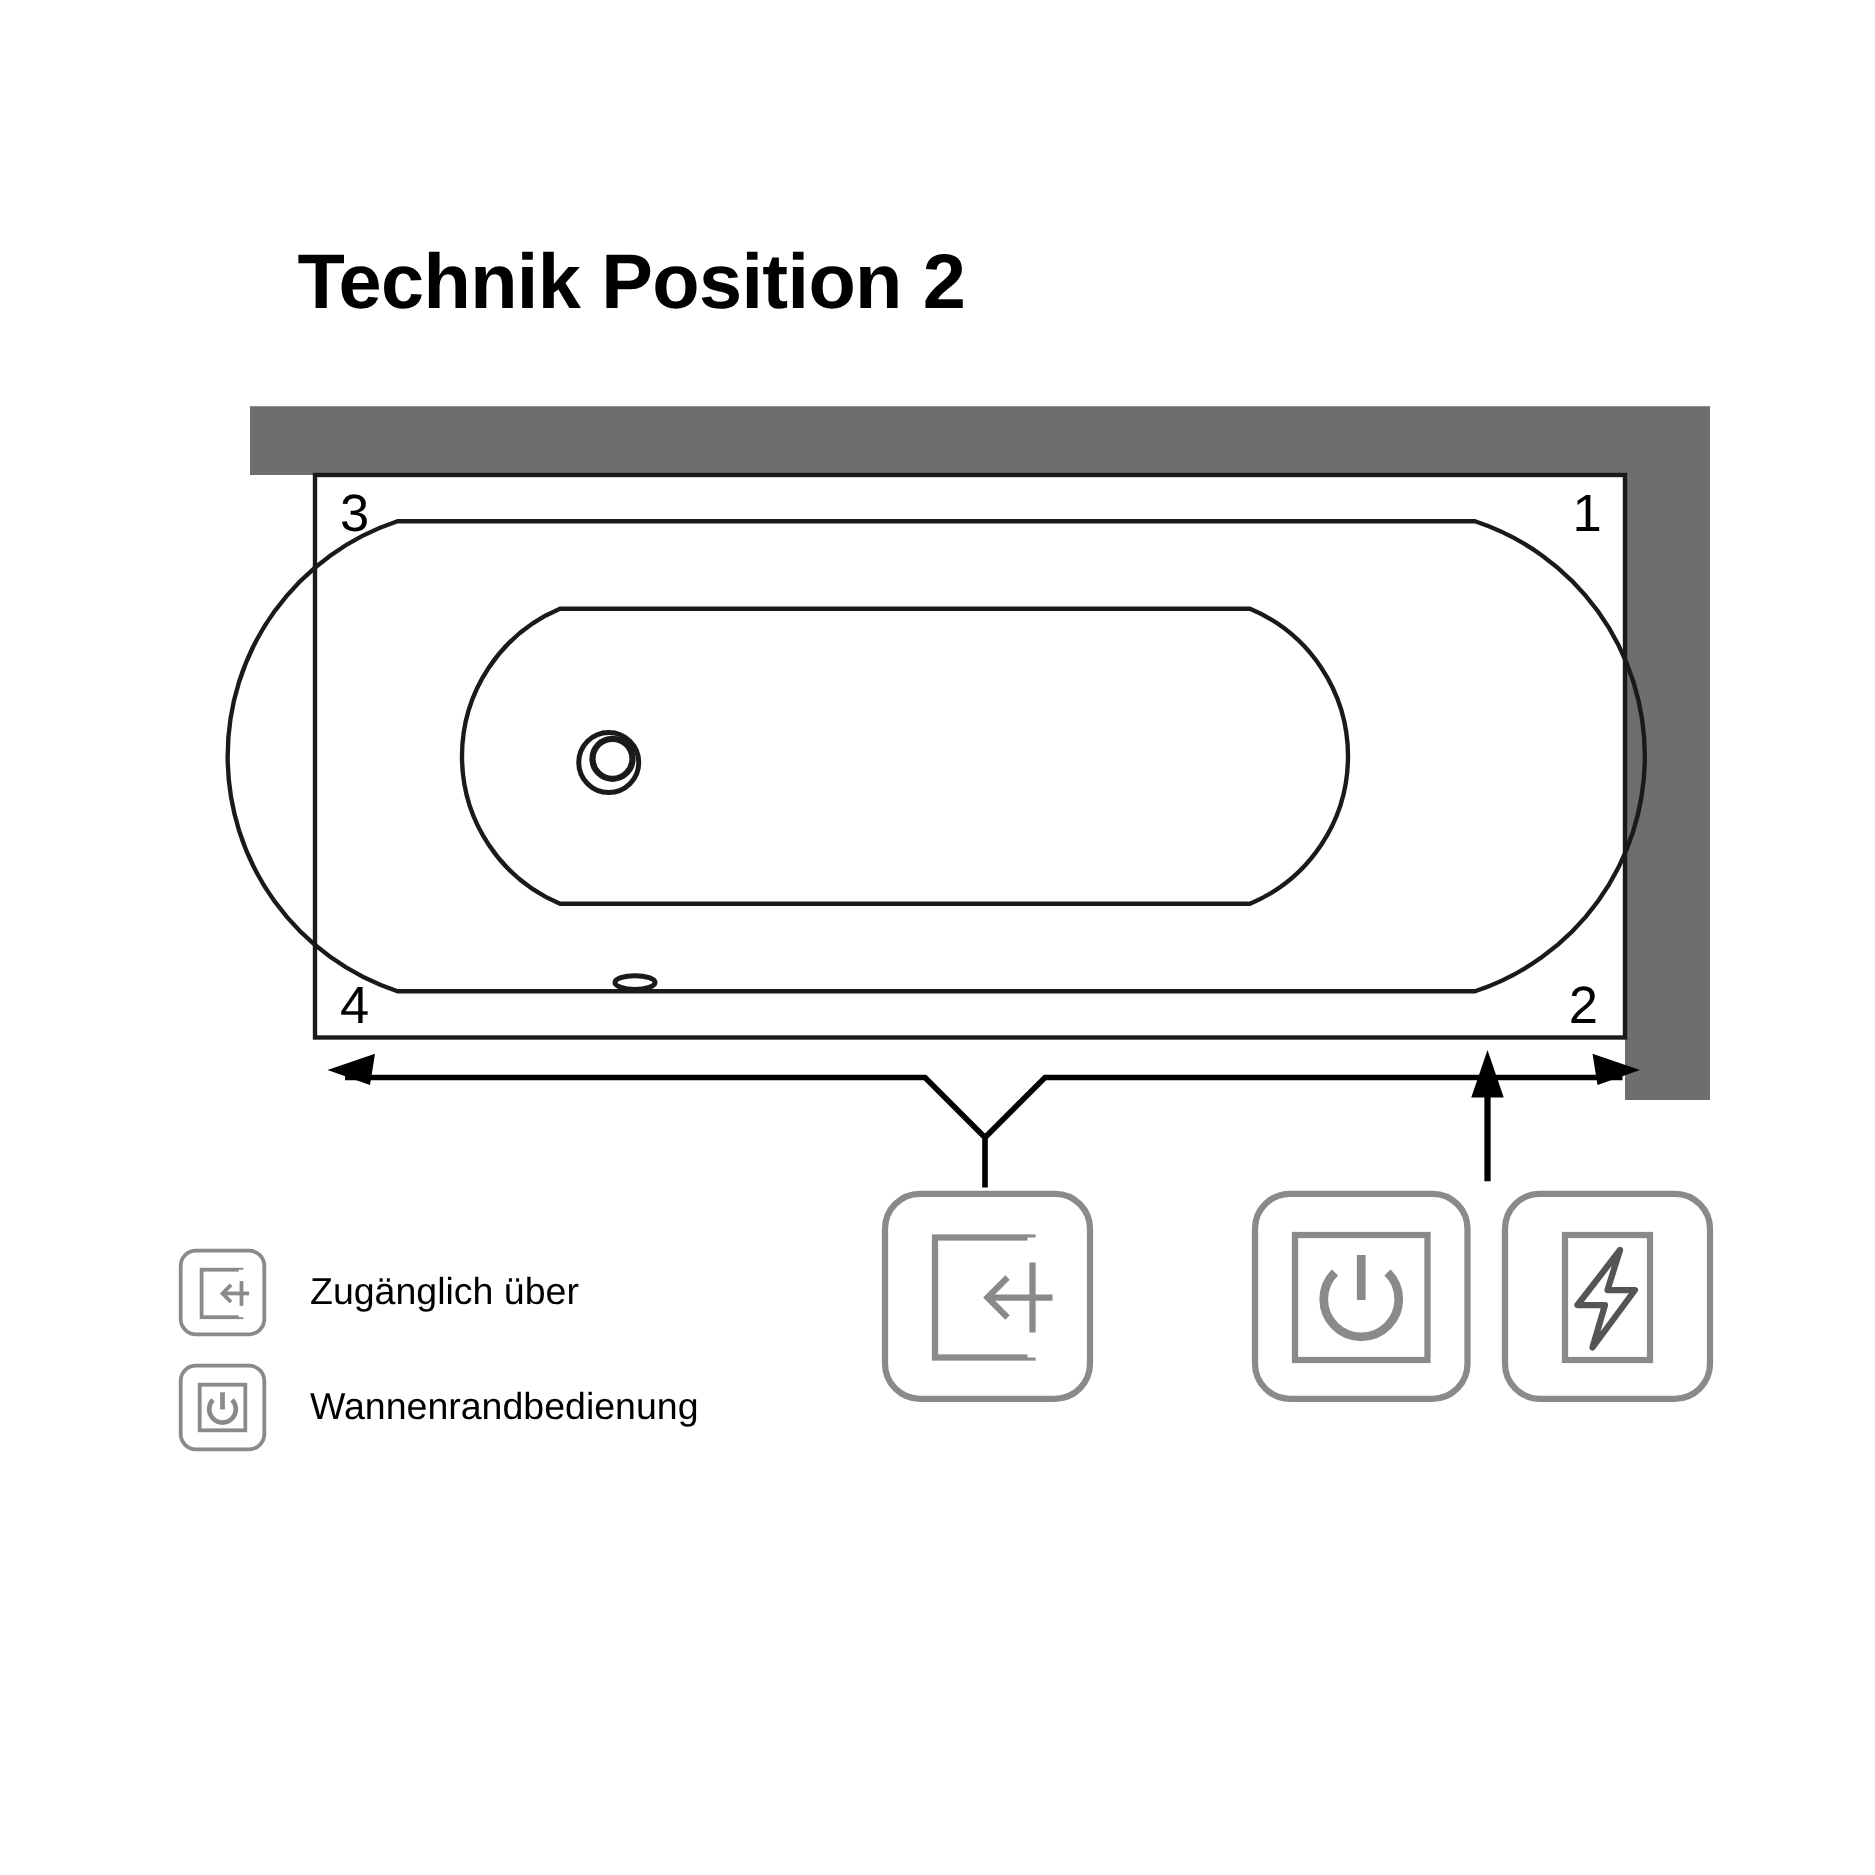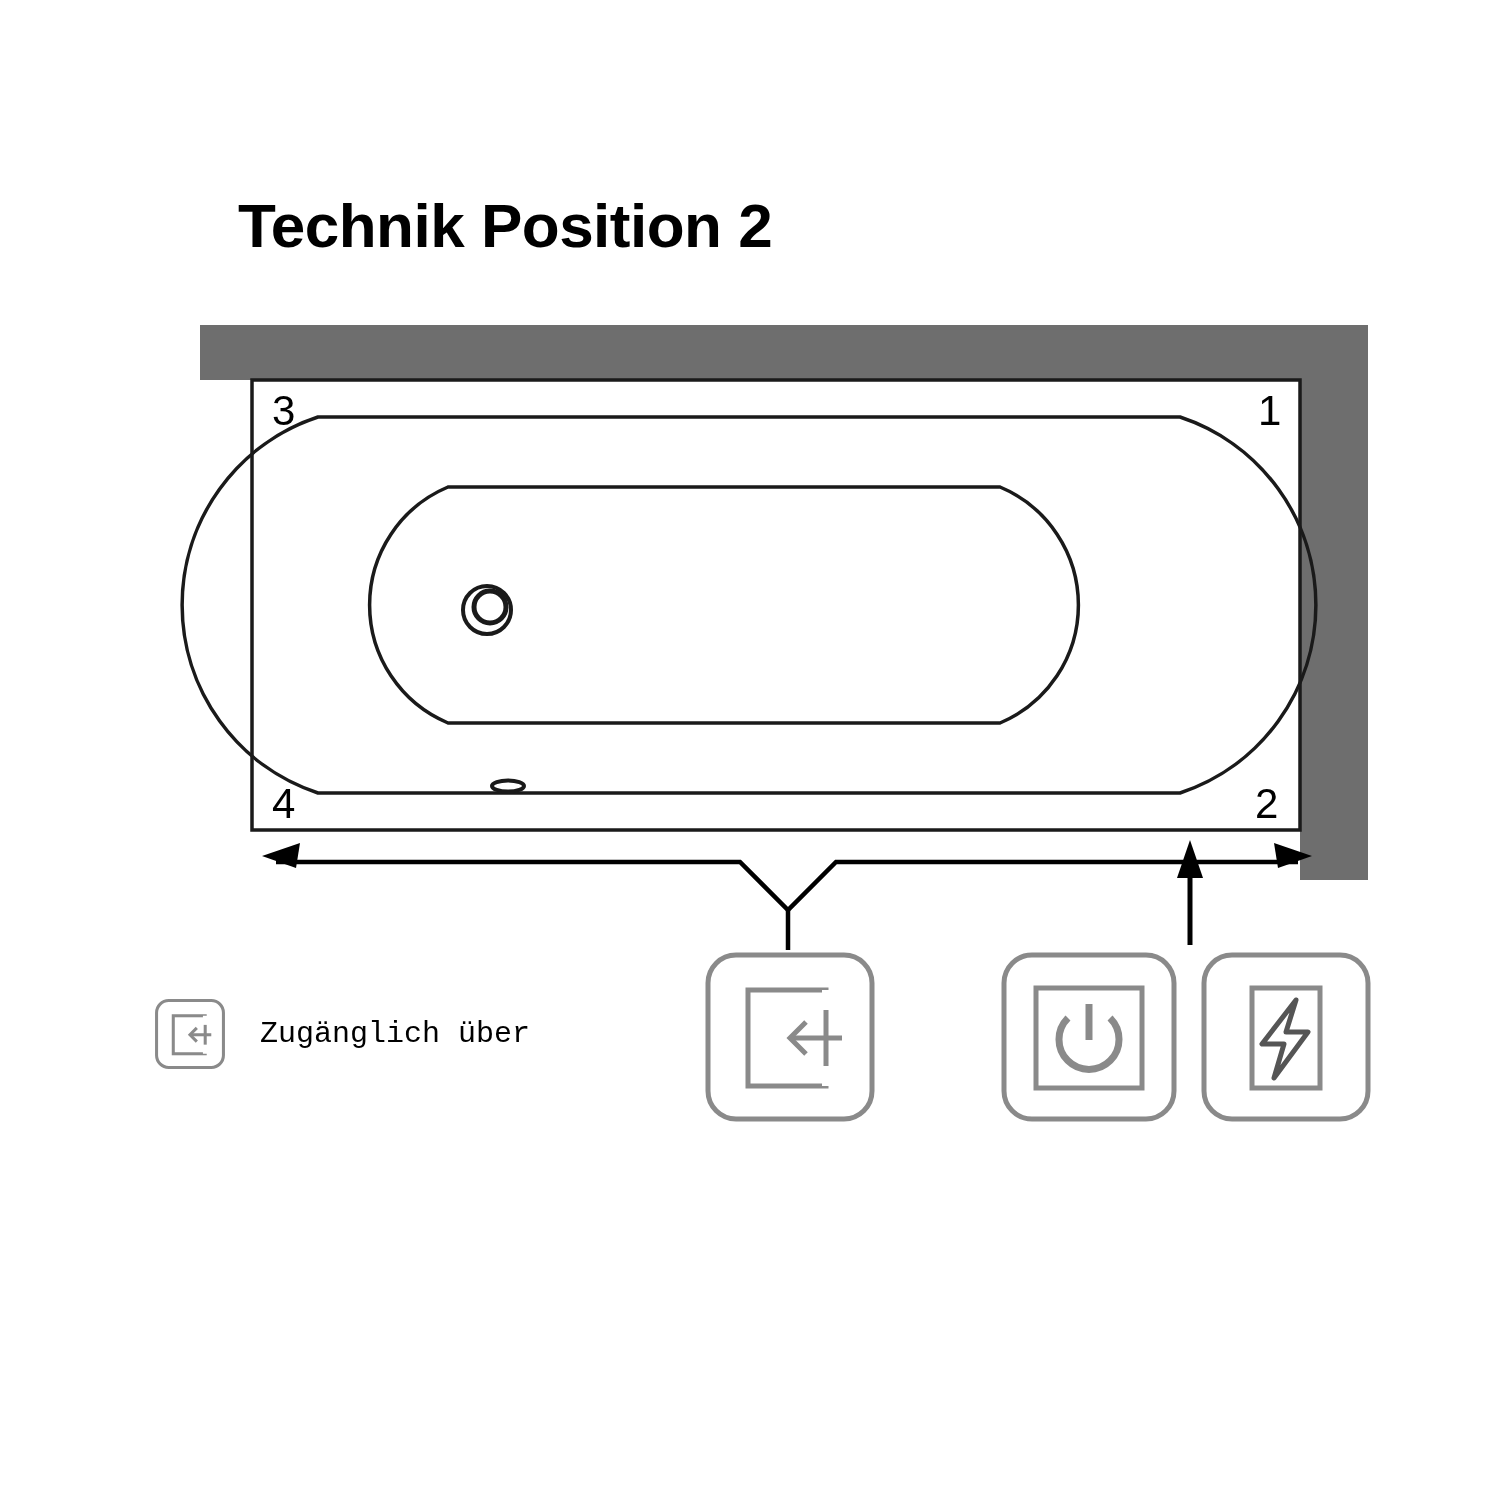--- a/index.html
+++ b/index.html
@@ -35,24 +35,23 @@
   svg.canvas {
     position: absolute;
     left: 0;
     top: 0;
     width: 1500px;
     height: 1500px;
   }
 
   .legend {
     position: absolute;
-    left: 152px;
+    left: 140px;
     top: 990px;
     width: 600px;
-    font-family: Liberation Mono, monospace;
   }
   .legend-row {
     display: flex;
     align-items: center;
     height: 88px;
     margin-bottom: 4px;
   }
   .legend-icon {
     width: 76px;
     height: 76px;
@@ -159,16 +158,25 @@
         <rect x="28" y="26" width="42" height="50" fill="none" stroke="#8a8a8a" stroke-width="4"></rect>
         <line x1="70" y1="26" x2="70" y2="38" stroke="#ffffff" stroke-width="6"></line>
         <line x1="70" y1="64" x2="70" y2="76" stroke="#ffffff" stroke-width="6"></line>
         <line x1="78" y1="51" x2="50" y2="51" stroke="#8a8a8a" stroke-width="4"></line>
         <polyline points="59,42 50,51 59,60" fill="none" stroke="#8a8a8a" stroke-width="4"></polyline>
       </svg>
       <span class="legend-label">Zugänglich über</span>
     </div>
 
 
+    <div class="legend-row">
+      <svg class="legend-icon" viewBox="0 0 100 100">
+        <rect x="6" y="6" width="88" height="88" rx="16" ry="16" fill="#ffffff" stroke="#8a8a8a" stroke-width="4"></rect>
+        <rect x="26" y="26" width="48" height="48" fill="none" stroke="#8a8a8a" stroke-width="4"></rect>
+        <path d="M 40 42 A 14 14 0 1 0 60 42" fill="none" stroke="#8a8a8a" stroke-width="5"></path>
+        <line x1="50" y1="34" x2="50" y2="52" stroke="#8a8a8a" stroke-width="5"></line>
+      </svg>
+      <span class="legend-label">Wannenrandbedienung</span>
+    </div>
 
   </div>
 
 </div>
 
 </body></html>

